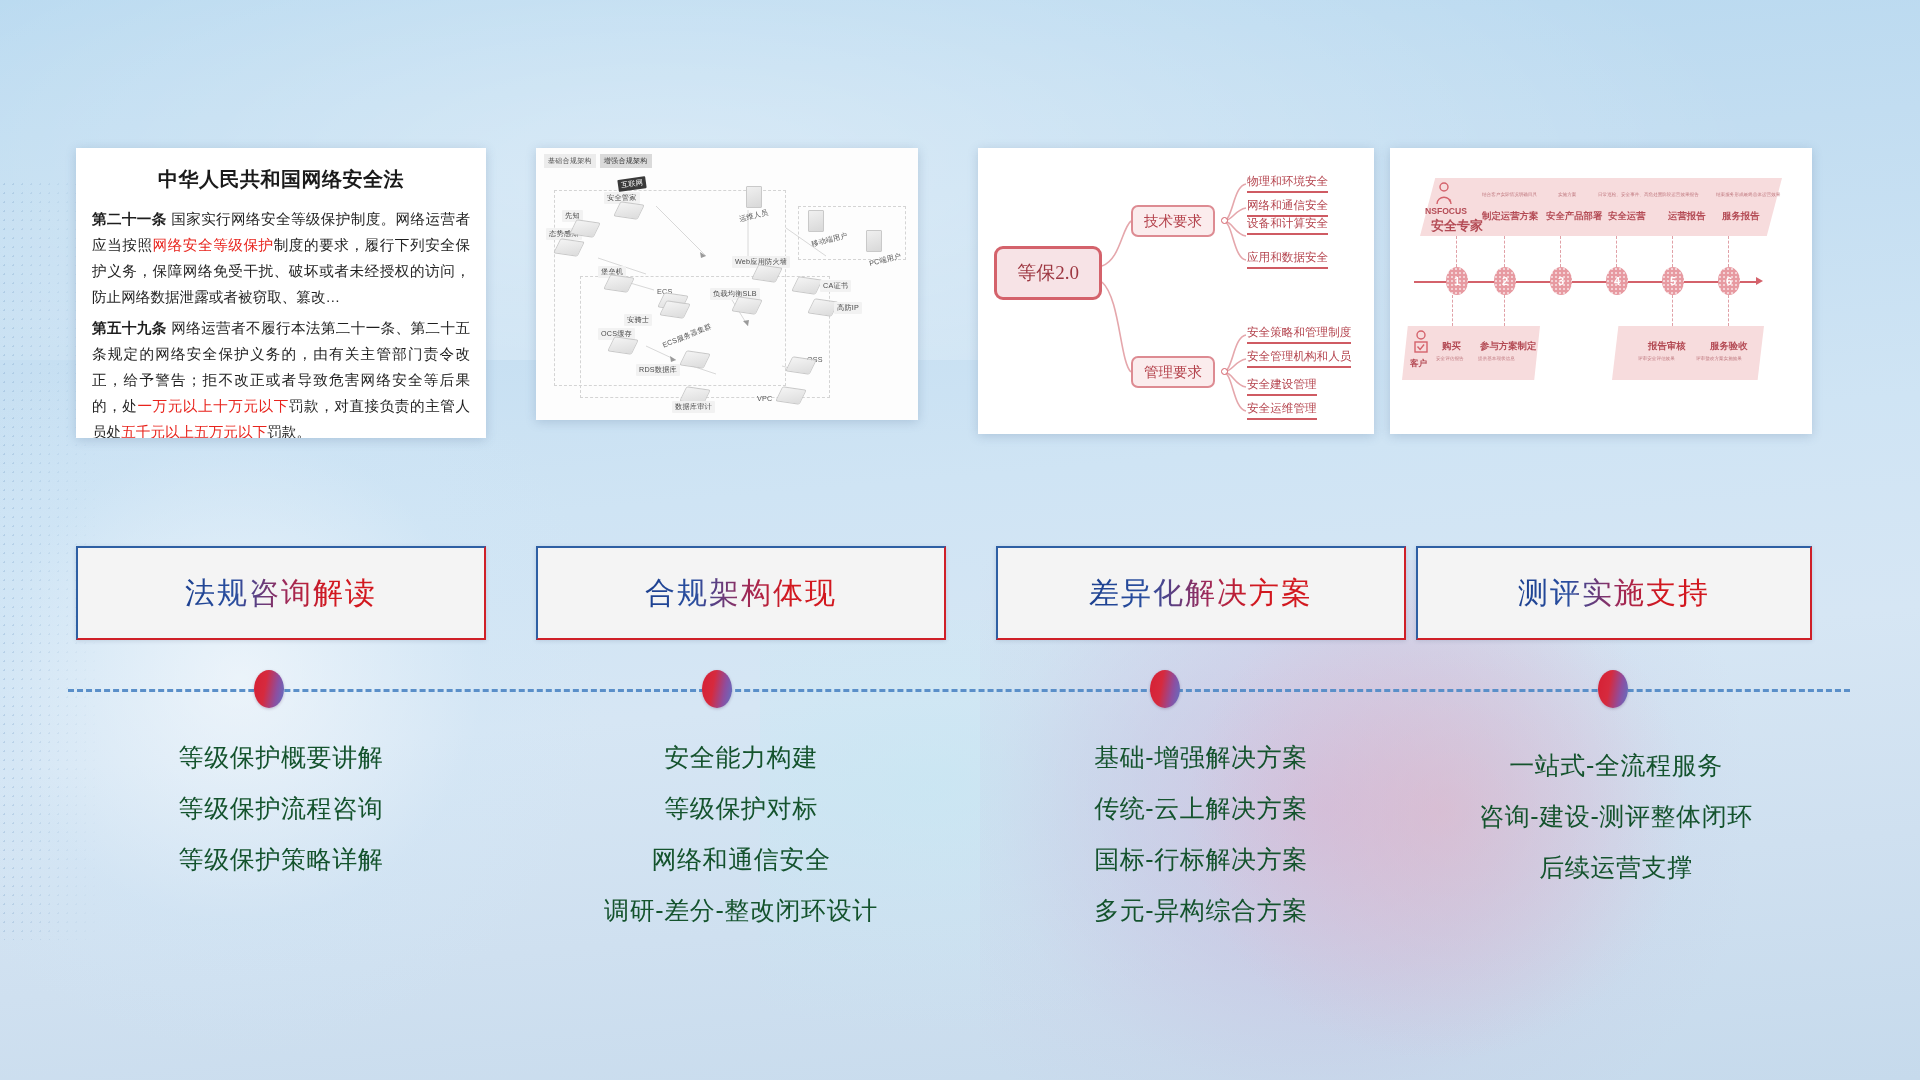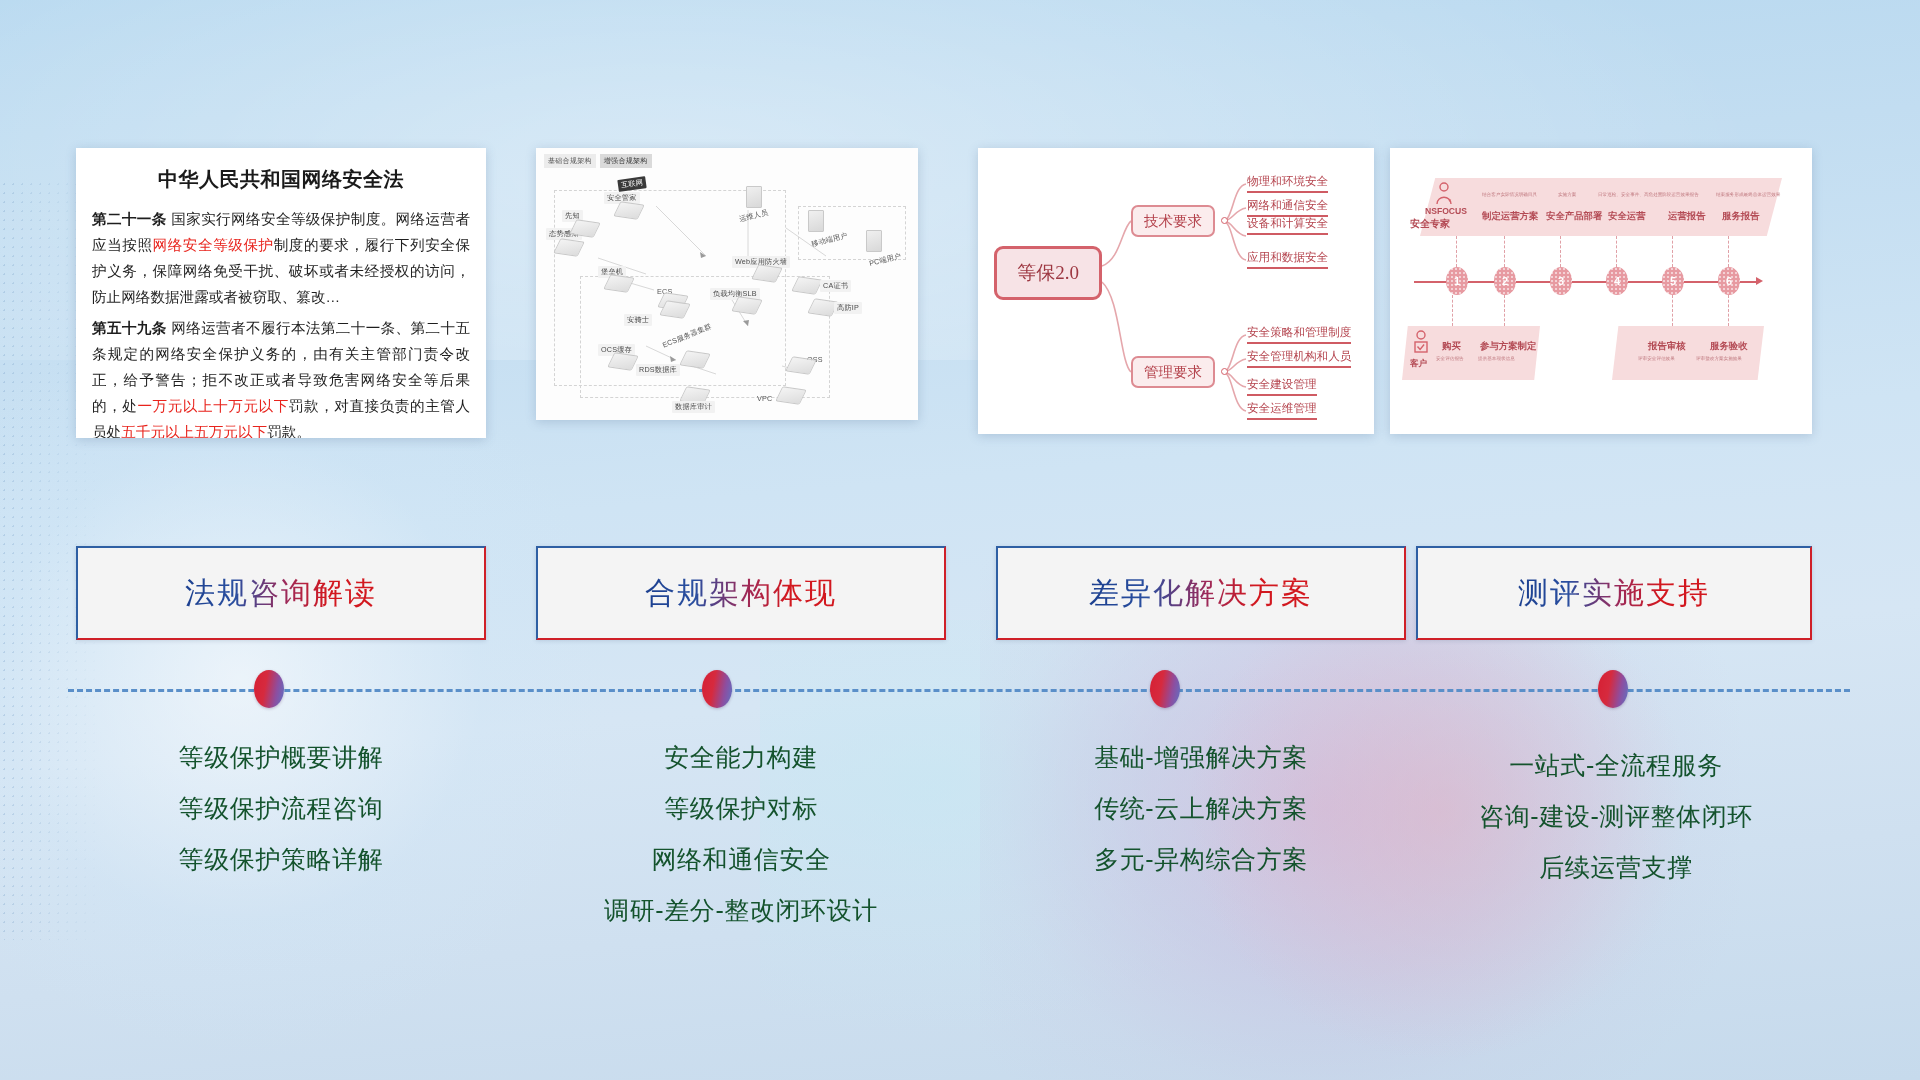--- a/index.html
+++ b/index.html
@@ -294,21 +294,21 @@
         <div class="lbl plain">ECS</div>
         <div class="box" style="margin:8px 0 0 6px"></div>
       </div>
       <div class="node" style="left:88px; top:166px;">
         <div class="lbl">安骑士</div>
         <div class="box" style="margin:-12px 0 0 38px"></div>
       </div>
       <div class="node" style="left:122px; top:182px;">
         <div class="lbl plain" style="transform:rotate(-22deg)">ECS服务器集群</div>
       </div>
-      <div class="node" style="left:62px; top:196px;text-align:right;">
+      <div class="node" style="left:62px; top:180px;text-align:right;">
         <div class="lbl">OCS缓存</div>
         <div class="box" style="margin:10px 0 0 12px"></div>
       </div>
       <div class="node" style="left:100px; top:216px;">
         <div class="lbl">RDS数据库</div>
         <div class="box" style="margin:-12px 0 0 46px"></div>
       </div>
       <div class="node" style="left:136px; top:240px;">
         <div class="box" style="margin-left:10px"></div>
         <div class="lbl" style="margin-top:-2px">数据库审计</div>
@@ -364,21 +364,21 @@
       <div class="nf-band nf-top"></div>
       <div class="nf-band nf-bot1"></div>
       <div class="nf-band nf-bot2"></div>
 
       <svg class="nf-person" style="left:44px; top:34px; width:20px; height:24px;" viewBox="0 0 20 24">
         <circle cx="10" cy="5" r="4" fill="none" stroke="#d4626b" stroke-width="1.4"></circle>
         <path d="M3 22 C 3 13, 17 13, 17 22" fill="none" stroke="#d4626b" stroke-width="1.4"></path>
         <path d="M14 17 l1.6 3 1.6-3 -1.6 1z" fill="#d4626b"></path>
       </svg>
       <div class="nf-main" style="left:35px; top:58px; font-size:8.6px; text-align:center; width:42px;">NSFOCUS</div>
-      <div class="nf-main" style="left:18px; top:69px; font-size:10px; text-align:right; width:42px;">安全专家</div>
+      <div class="nf-main" style="left:41px; top:69px; font-size:13px; text-align:right; width:42px;">安全专家</div>
 
       <div class="nf-sub" style="left:92px;  top:44px;">结合客户实际情况明确目具</div>
       <div class="nf-main" style="left:92px;  top:62px;">制定运营方案</div>
       <div class="nf-sub" style="left:168px; top:44px;">实施方案</div>
       <div class="nf-main" style="left:156px; top:62px;">安全产品部署</div>
       <div class="nf-sub" style="left:208px; top:44px;">日常巡检、安全事件、高危处置</div>
       <div class="nf-main" style="left:218px; top:62px;">安全运营</div>
       <div class="nf-sub" style="left:272px; top:44px;">阶段运营效果报告</div>
       <div class="nf-main" style="left:278px; top:62px;">运营报告</div>
       <div class="nf-sub" style="left:326px; top:44px;">结束服务形成最终总体运营效果</div>
@@ -455,20 +455,21 @@
   </div>
   <div class="list-col lc-2">
     <div class="item">安全能力构建</div>
     <div class="item">等级保护对标</div>
     <div class="item">网络和通信安全</div>
     <div class="item">调研-差分-整改闭环设计</div>
   </div>
   <div class="list-col lc-3">
     <div class="item">基础-增强解决方案</div>
     <div class="item">传统-云上解决方案</div>
+    <div class="item">国标-行标解决方案</div>
     <div class="item">多元-异构综合方案</div>
   </div>
   <div class="list-col lc-4">
     <div class="item">一站式-全流程服务</div>
     <div class="item">咨询-建设-测评整体闭环</div>
     <div class="item">后续运营支撑</div>
   </div>
 </div>
 
 </body></html>

